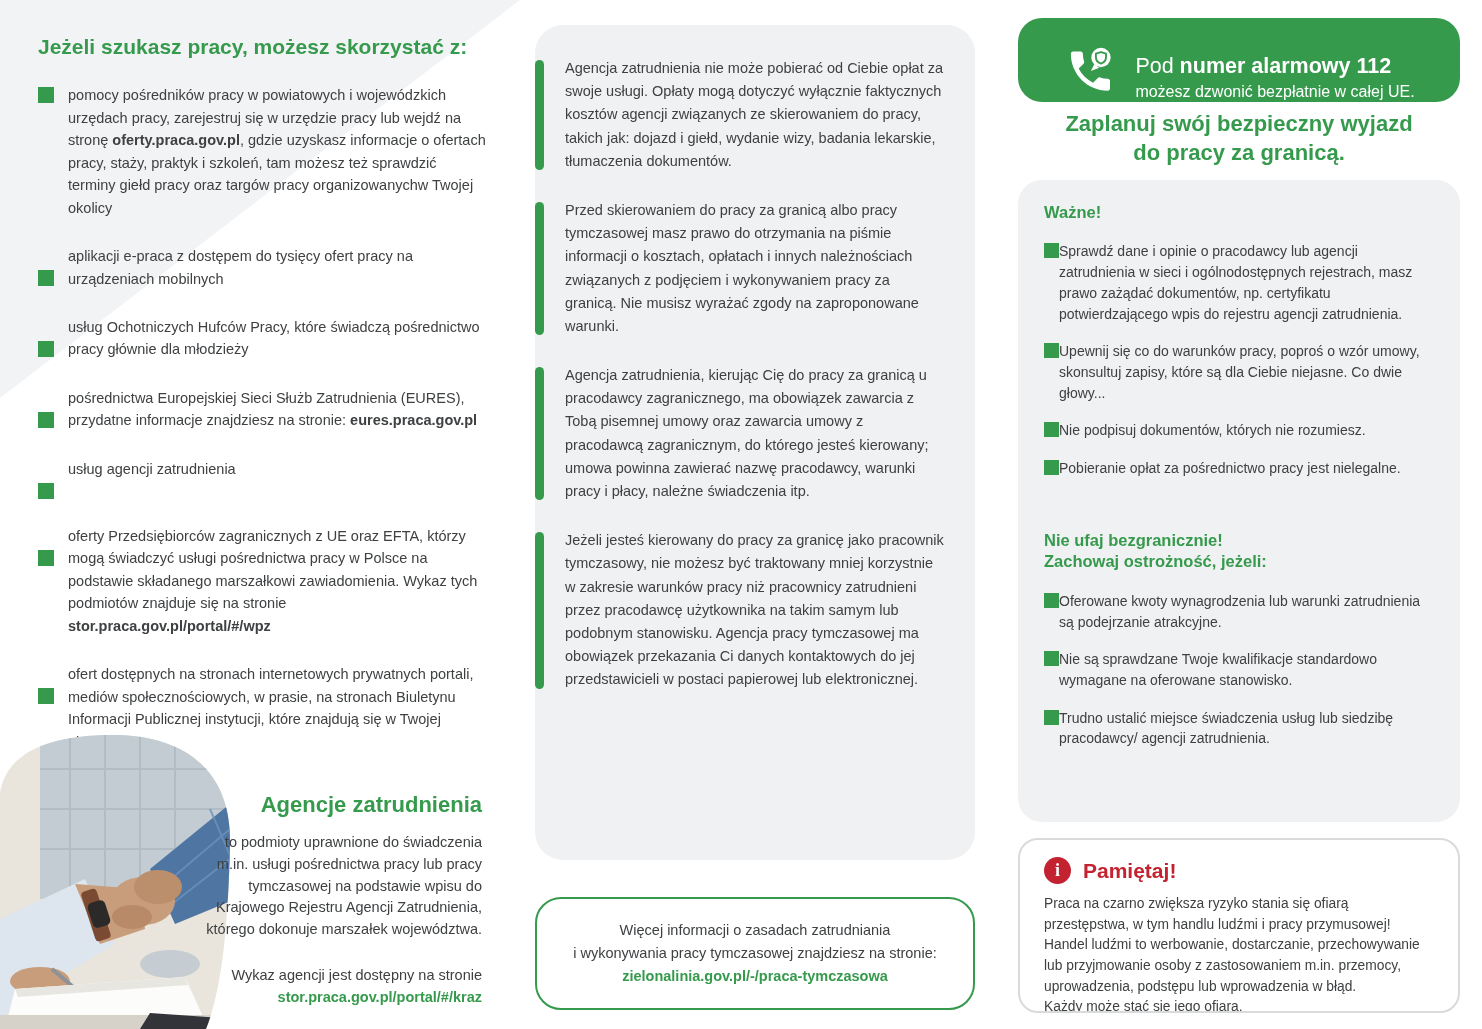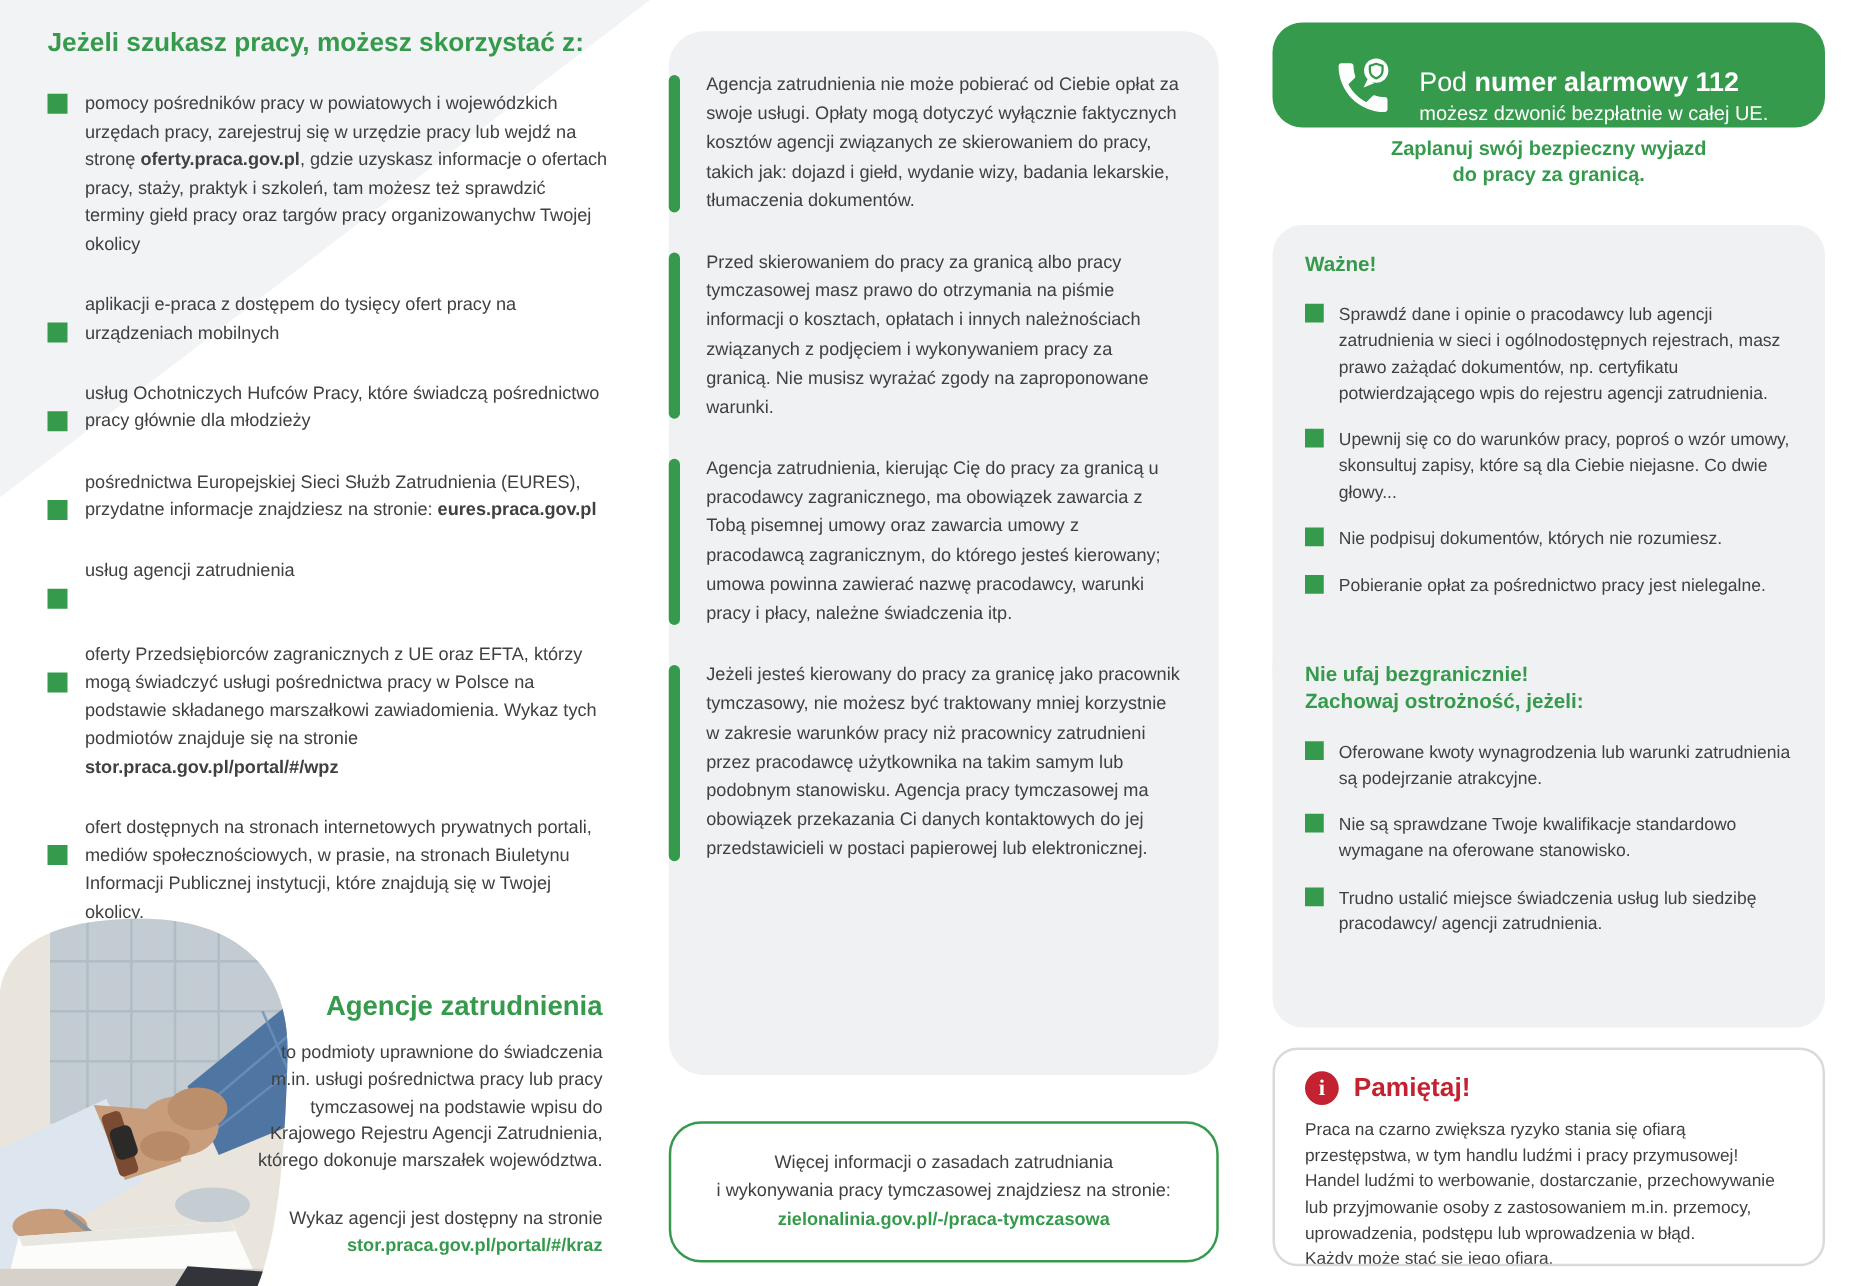--- a/index.html
+++ b/index.html
@@ -12,21 +12,21 @@
   }
   *{box-sizing:border-box;}
   html,body{margin:0;padding:0;}
   body{font-family:"Liberation Sans","DejaVu Sans",sans-serif;background:#fff;}
   .page{position:relative;width:1482px;height:1029px;background:#fff;overflow:hidden;}
   .wedge{position:absolute;left:0;top:0;width:520px;height:398px;background:var(--wedge);
          clip-path:polygon(0 0,100% 0,0 100%);}
 
   
   .left-col{position:absolute;left:38px;top:22px;width:450px;}
-  .left-heading{font-size:21px;font-weight:bold;color:var(--green);margin:0 0 24px 0;line-height:1.25;}
+  .left-heading{font-size:21px;font-weight:bold;color:var(--green);margin:12px 0 24px 0;line-height:1.25;}
   .bullets{list-style:none;margin:0;padding:0;}
   .bullet-item{display:flex;gap:14px;margin-bottom:26px;color:var(--text);font-size:14.5px;line-height:1.55;}
   .sq{width:16px;height:16px;flex:0 0 16px;background:var(--green);margin-top:3px;}
   .sq.sq-shift{margin-top:25px;}
   .bullet-text b{color:var(--text);}
 
   
   .photo-wrap{position:absolute;left:0;bottom:0;width:236px;height:300px;}
 
   
@@ -50,27 +50,27 @@
 
   
   .banner{position:absolute;left:1018px;top:18px;width:442px;height:84px;background:var(--green);
           border-radius:24px;display:flex;align-items:flex-end;justify-content:center;gap:18px;
           color:#fff;padding:0 16px;}
   .banner-text{line-height:1.25;}
   .banner-line1{font-size:21.5px;}
   .banner-line1 b{font-weight:bold;}
   .banner-line2{font-size:16px;margin-top:2px;}
   .right-heading{position:absolute;left:1018px;top:110px;width:442px;text-align:center;
-                 font-size:16px;font-weight:bold;color:var(--green);line-height:1.3;margin:0;}
+                 font-size:22px;font-weight:bold;color:var(--green);line-height:1.3;margin:0;}
   .rbox{position:absolute;left:1018px;width:442px;background:var(--box);border-radius:24px;
         padding:22px 26px;overflow:hidden;}
   .rbox1{top:180px;height:384px;}
   .rbox2{top:508px;height:314px;}
   .rbox-title{font-size:16.5px;font-weight:bold;color:var(--green);margin:0 0 18px 0;line-height:1.3;}
-  .ritem{display:flex;gap:12px;margin-bottom:17px;font-size:14px;line-height:1.48;color:var(--text);}
+  .ritem{display:flex;margin-bottom:17px;font-size:14px;line-height:1.48;color:var(--text);}
   .sq15{width:15px;height:15px;flex:0 0 15px;background:var(--green);margin-top:2px;}
   .rbox3{top:838px;height:175px;background:#fff;border:2px solid var(--border-gray);
          border-radius:20px;padding:17px 24px;}
   .remember-head{display:flex;align-items:center;gap:12px;margin-bottom:10px;}
   .info-icon{width:27px;height:27px;border-radius:50%;background:var(--red);color:#fff;
              display:flex;align-items:center;justify-content:center;font-weight:bold;
              font-size:18px;font-family:"Liberation Serif","DejaVu Serif",serif;}
   .remember-title{font-size:21px;font-weight:bold;color:var(--red);}
   .remember-text{font-size:13.8px;line-height:1.5;color:var(--text);white-space:pre-line;margin:0;}
 </style>

